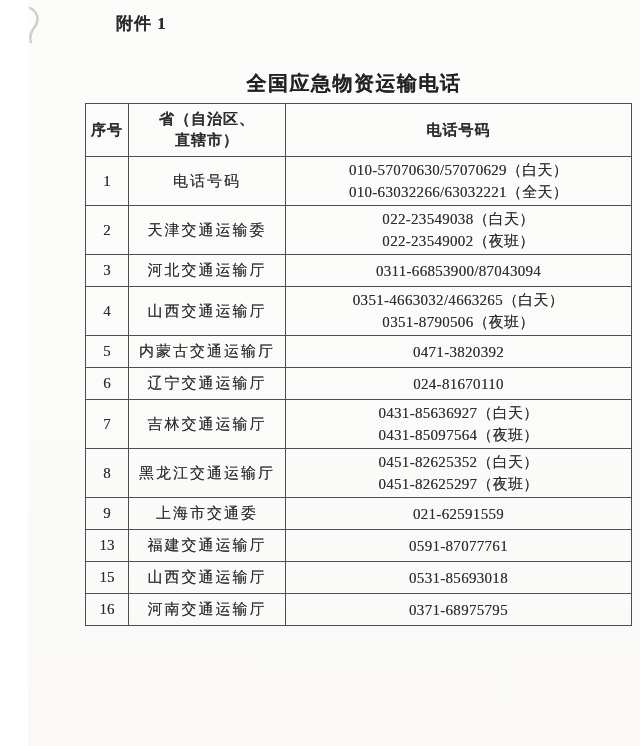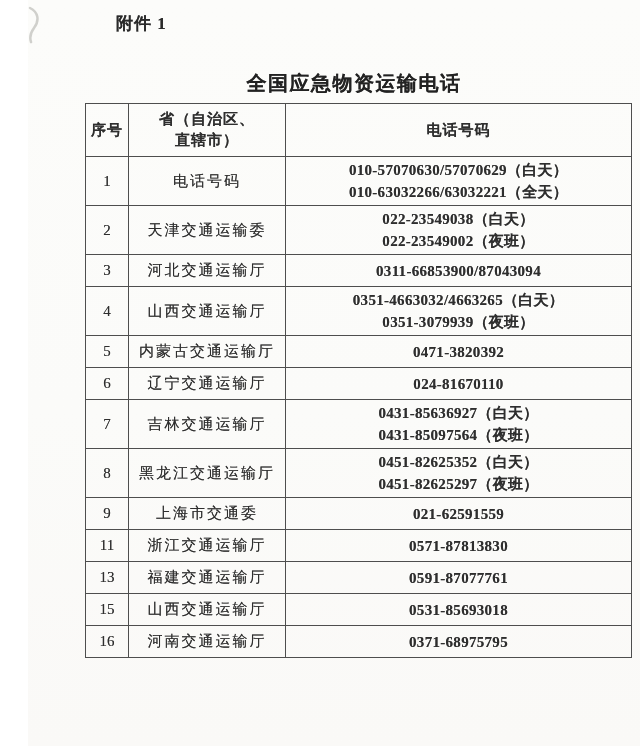--- a/index.html
+++ b/index.html
@@ -74,21 +74,20 @@
     line-height: 21px;
   }
   .phone-table tbody td {
     font-weight: 500;
   }
   .phone-table td.cell-prov {
     letter-spacing: 2px;
   }
   .phone-table td.cell-phone {
     letter-spacing: 0.3px;
-    font-weight: bold;
   }
   tr.single td { height: 29px; }
   tr.double td { height: 46px; }
   .phone-line {
     line-height: 22px;
   }
 </style>
 </head>
 <body>
 
@@ -138,21 +137,21 @@
     <td class="col-phone cell-phone">
             <div class="phone-line">0311-66853900/87043094</div>
           </td>
   </tr>
 
   <tr class="double">
     <td class="col-seq cell-seq">4</td>
     <td class="col-prov cell-prov">山西交通运输厅</td>
     <td class="col-phone cell-phone">
             <div class="phone-line">0351-4663032/4663265（白天）</div>
-            <div class="phone-line">0351-3079939（夜班）</div>
+            <div class="phone-line">0351-8790506（夜班）</div>
           </td>
   </tr>
 
   <tr class="single">
     <td class="col-seq cell-seq">5</td>
     <td class="col-prov cell-prov">内蒙古交通运输厅</td>
     <td class="col-phone cell-phone">
             <div class="phone-line">0471-3820392</div>
           </td>
   </tr>
@@ -185,27 +184,20 @@
 
   <tr class="single">
     <td class="col-seq cell-seq">9</td>
     <td class="col-prov cell-prov">上海市交通委</td>
     <td class="col-phone cell-phone">
             <div class="phone-line">021-62591559</div>
           </td>
   </tr>
 
 
-  <tr class="single">
-    <td class="col-seq cell-seq">11</td>
-    <td class="col-prov cell-prov">浙江交通运输厅</td>
-    <td class="col-phone cell-phone">
-            <div class="phone-line">0571-87813830</div>
-          </td>
-  </tr>
 
 
   <tr class="single">
     <td class="col-seq cell-seq">13</td>
     <td class="col-prov cell-prov">福建交通运输厅</td>
     <td class="col-phone cell-phone">
             <div class="phone-line">0591-87077761</div>
           </td>
   </tr>
 

